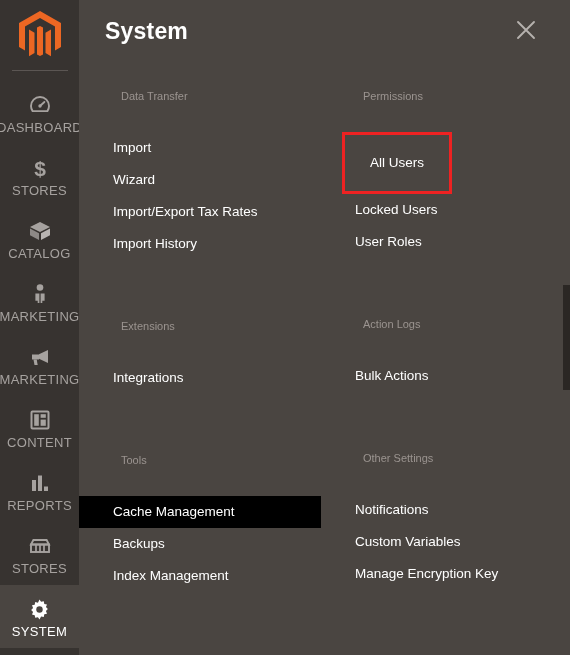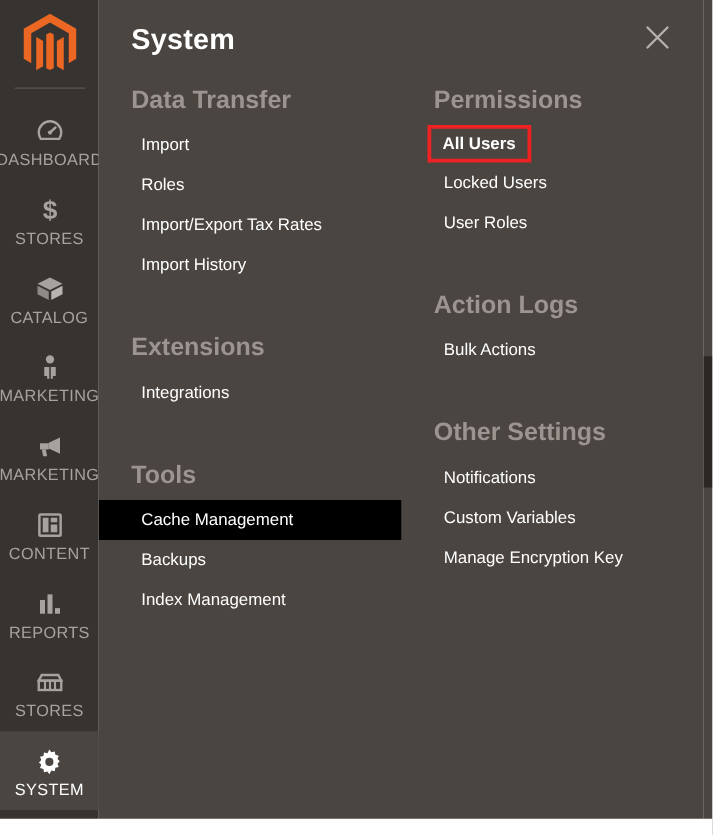--- a/index.html
+++ b/index.html
@@ -112,25 +112,25 @@
     display: flex;
   }
   .col {
     position: relative;
   }
   .col-left  { width: 242px; }
   .col-right { width: 242px; }
 
   .group-title {
     color: #9b9490;
-    font-size: 20px;
+    font-size: 11px;
     padding: 0 0 0 26px;
-    margin: 0;
+    margin: 16px;
     line-height: 20px;
-    font-weight: bold;
+    font-weight: normal;
   }
   .menu-link {
     display: block;
     color: #ffffff;
     font-size: 13.5px;
     line-height: 32px;
     padding-left: 34px;
     text-decoration: none;
     cursor: pointer;
     white-space: nowrap;
@@ -141,23 +141,22 @@
   .box-wrap {
     display: inline-block;
     margin-left: 21px;
     border: 3px solid #ee2222;
     padding: 1px 4px 1px 4px;
     box-sizing: border-box;
   }
   .box-wrap .menu-link {
     padding-left: 5px;
     padding-right: 5px;
-    margin: 0;
+    margin: 16px;
     line-height: 22px;
-    font-weight: bold;
   }
   .spacer-sm { height: 10px; }
   .spacer-lg { height: 40px; }
 
   
   #scroll-track {
     position: absolute;
     right: 0px;
     top: 0;
     width: 7px;
@@ -310,21 +309,21 @@
       </div>
     </div>
 
     <div class="columns">
 
       <div class="col col-left">
 
         <div class="group-title">Data Transfer</div>
         <div class="spacer-sm"></div>
         <a class="menu-link">Import</a>
-        <a class="menu-link">Roles</a>
+        <a class="menu-link">Wizard</a>
         <a class="menu-link">Import/Export Tax Rates</a>
         <a class="menu-link">Import History</a>
 
         <div class="spacer-lg"></div>
 
         <div class="group-title">Extensions</div>
         <div class="spacer-sm"></div>
         <a class="menu-link">Integrations</a>
 
         <div class="spacer-lg"></div>

